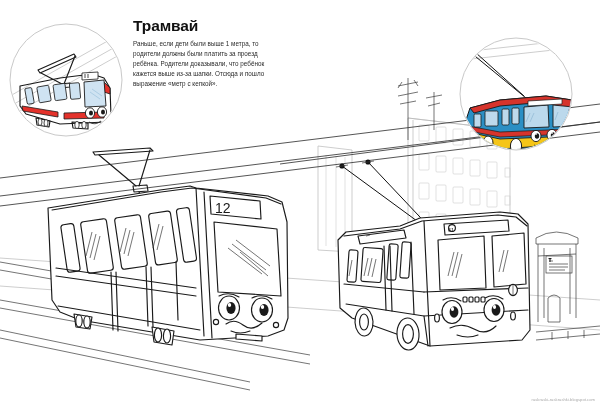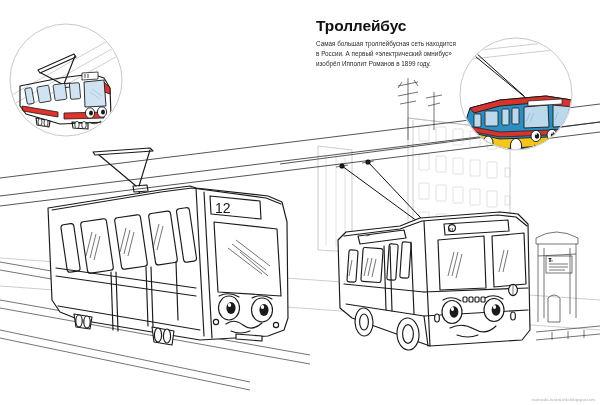--- a/index.html
+++ b/index.html
@@ -355,20 +355,24 @@
 
       <path class="lineart" fill="#fff" d="M36 118 L50 121 L49 127 L37 125 Z"></path>
       <ellipse fill="#fff" stroke="#1a1a1a" stroke-width="0.8" cx="40" cy="122" rx="2" ry="3.4"></ellipse>
       <ellipse fill="#fff" stroke="#1a1a1a" stroke-width="0.8" cx="46" cy="123" rx="2" ry="3.4"></ellipse>
       <path class="lineart" fill="#fff" d="M72 122 L88 123 L88 129 L73 128 Z"></path>
       <ellipse fill="#fff" stroke="#1a1a1a" stroke-width="0.8" cx="77" cy="125" rx="2.2" ry="3.6"></ellipse>
       <ellipse fill="#fff" stroke="#1a1a1a" stroke-width="0.8" cx="84" cy="125" rx="2.2" ry="3.6"></ellipse>
     </g>
   </svg>
 
+  <div class="textblock" id="tram-text">
+    <p class="heading">Трамвай</p>
+    <p class="body-copy">Раньше, если дети были выше 1 метра, то родители должны были платить за проезд ребёнка. Родители доказывали, что ребёнок кажется выше из-за шапки. Отсюда и пошло выражение «метр с кепкой».</p>
+  </div>
 
   <svg class="layer" viewBox="0 0 600 405">
     <circle class="circ" cx="516" cy="94" r="56"></circle>
     <clipPath id="clipTrol">
         <circle cx="516" cy="94" r="55"></circle>
       </clipPath>
     <g clip-path="url(#clipTrol)">
 
       <path class="faint" d="M462 52 L572 40 M462 60 L572 48"></path>
 
@@ -405,20 +409,16 @@
       <ellipse fill="#fff" cx="536" cy="134" rx="0.8" ry="1"></ellipse>
       <ellipse fill="#fff" cx="552" cy="133" rx="0.8" ry="1"></ellipse>
       <path stroke="#1a1a1a" stroke-width="0.8" fill="none" d="M534 145 Q543 150 552 144"></path>
       <ellipse fill="#fff" stroke="#1a1a1a" stroke-width="0.8" cx="570" cy="133" rx="2.6" ry="3"></ellipse>
 
       <ellipse fill="#fff" stroke="#1a1a1a" stroke-width="1" cx="488" cy="143" rx="5" ry="7"></ellipse>
       <ellipse fill="#fff" stroke="#1a1a1a" stroke-width="1" cx="516" cy="146" rx="5.6" ry="7.6"></ellipse>
     </g>
   </svg>
 
-  <div class="textblock" id="trolley-text">
-    <p class="heading">Троллейбус</p>
-    <p class="body-copy">Самая большая троллейбусная сеть находится в России. А первый «электрический омнибус» изобрёл Ипполит Романов в 1899 году.</p>
-  </div>
 
   <div id="watermark">raskraski-raskrashki.blogspot.com</div>
 
 </div>
 
 </body></html>

